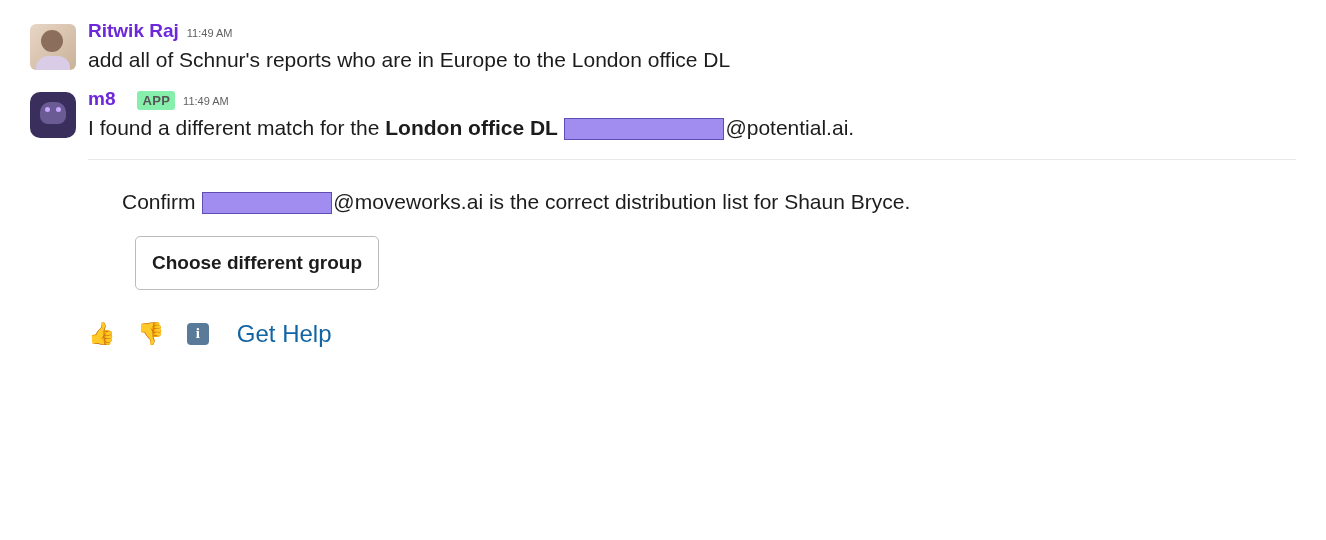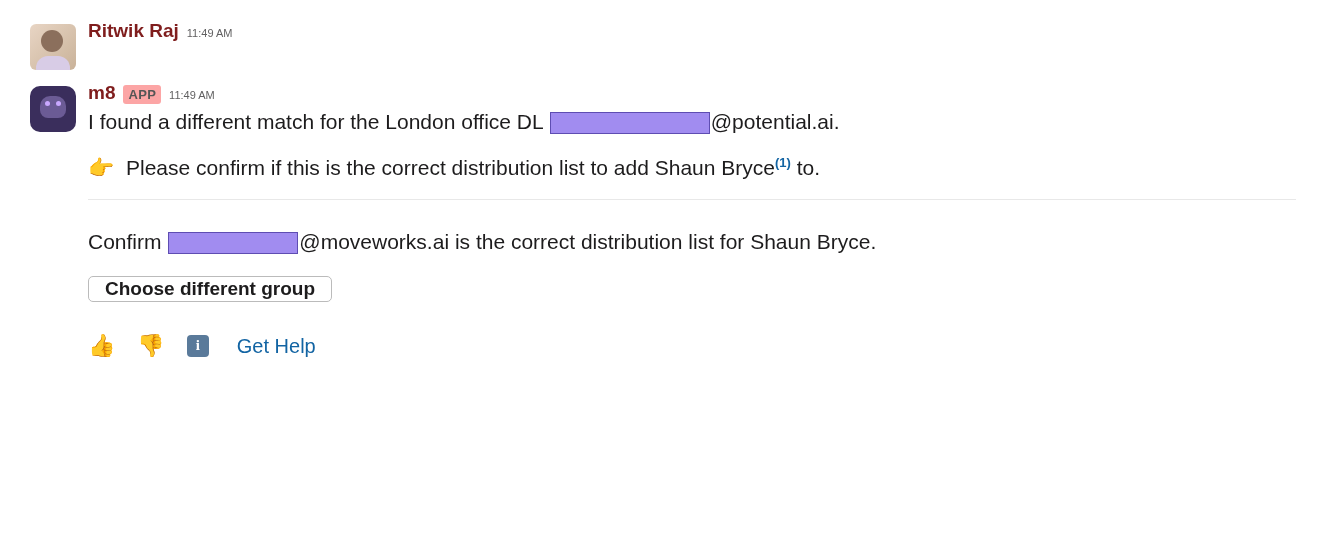--- a/index.html
+++ b/index.html
@@ -86,88 +86,91 @@
     }
     .message-header {
       display: flex;
       align-items: baseline;
       gap: 8px;
       margin-bottom: 2px;
     }
     .sender-name {
       font-weight: 900;
       font-size: 19px;
-      color: #7f1d1d;
+      color: #6d28d9;
     }
     .app-badge {
-      background: #fca5a5;
+      background: #86efac;
       color: #555;
       font-size: 13px;
       font-weight: 700;
       padding: 2px 5px;
       border-radius: 3px;
       letter-spacing: 0.3px;
+      margin-left: 14px;
     }
     .timestamp {
       color: #616061;
       font-size: 11px;
     }
     .message-text {
       font-size: 21px;
       color: #1d1c1d;
       line-height: 1.5;
     }
     .bold {
-      font-weight: 400;
+      font-weight: 700;
       text-align: right;
     }
     .redact {
       display: inline-block;
       width: 160px;
       height: 22px;
       background: #a18cf0;
       border: 1px solid #5e4db2;
       vertical-align: middle;
       margin: 0 1px;
     }
     .redact-narrow {
       width: 130px;
     }
     .bot-body .line {
       margin-bottom: 14px;
     }
     .bot-body .sub {
       margin-top: 26px;
+      margin-left: 34px;
     }
     .pointing {
       font-size: 21px;
       margin-right: 6px;
     }
     .sup {
       font-size: 13px;
       vertical-align: super;
       color: #1264a3;
       font-weight: 700;
     }
     .divider {
       border: none;
       border-top: 1px solid #e8e8e8;
       margin: 16px 0 24px 0;
     }
     .btn {
       display: inline-block;
       border: 1px solid #bbb;
       border-radius: 5px;
-      padding: 1px 16px;
+      padding: 15px 16px;
       font-size: 19px;
       font-weight: 600;
       color: #1d1c1d;
       background: #fff;
       cursor: pointer;
       margin-top: 4px;
+      margin-left: 47px;
     }
     .reactions {
       display: flex;
       align-items: center;
       gap: 22px;
       margin-top: 26px;
     }
     .emoji {
       font-size: 22px;
       cursor: pointer;
@@ -181,59 +184,56 @@
       display: inline-flex;
       align-items: center;
       justify-content: center;
       font-size: 15px;
       font-weight: 700;
       font-family: Georgia, serif;
       cursor: pointer;
     }
     .help-link {
       color: #1264a3;
-      font-size: 20px;
+      font-size: 24px;
       cursor: pointer;
       margin-left: 6px;
     }
   </style>
 </head>
 <body>
 
 <div class="message">
   <div class="avatar avatar-user"></div>
   <div class="message-content">
     <div class="message-header">
       <span class="sender-name">Ritwik Raj</span>
       <span class="timestamp">11:49 AM</span>
     </div>
+    <div class="message-text">add all of Schnur's reports who are in Europe to the London office DL</div>
   </div>
 </div>
 
 <div class="message">
   <div class="avatar avatar-bot">
     <div class="bot-eyes">
       <div class="bot-eye"></div>
       <div class="bot-eye"></div>
     </div>
   </div>
   <div class="message-content">
     <div class="message-header">
       <span class="sender-name">m8</span>
       <span class="app-badge">APP</span>
       <span class="timestamp">11:49 AM</span>
     </div>
     <div class="message-text bot-body">
       <div class="line">
         <span>I found a different match for the </span><span class="bold">London office DL</span><span class="bold"> </span><span class="redact"></span><span>@potential.ai.</span>
       </div>
-      <div class="line">
-        <span class="pointing">👉</span>
-        <span class="bold">Please confirm if this is the correct distribution list to add Shaun Bryce</span><span class="sup">(1)</span><span class="bold"> to.</span>
-      </div>
 
       <hr class="divider">
 
       <div class="line sub">
         <span>Confirm </span><span class="redact redact-narrow"></span><span>@moveworks.ai is the correct distribution list for Shaun Bryce.</span>
       </div>
 
       <button class="btn">Choose different group</button>
 
       <div class="reactions">

